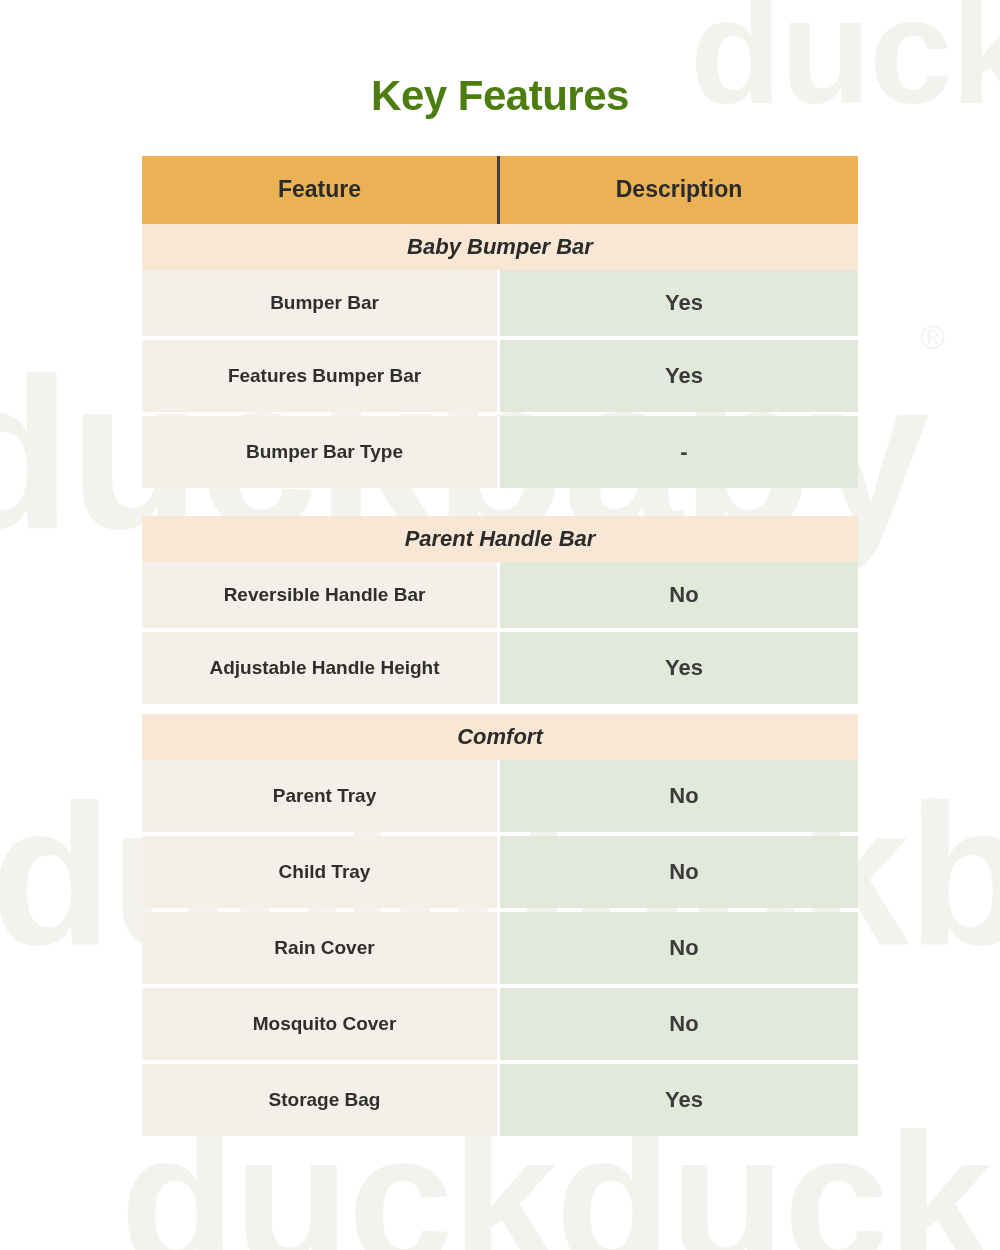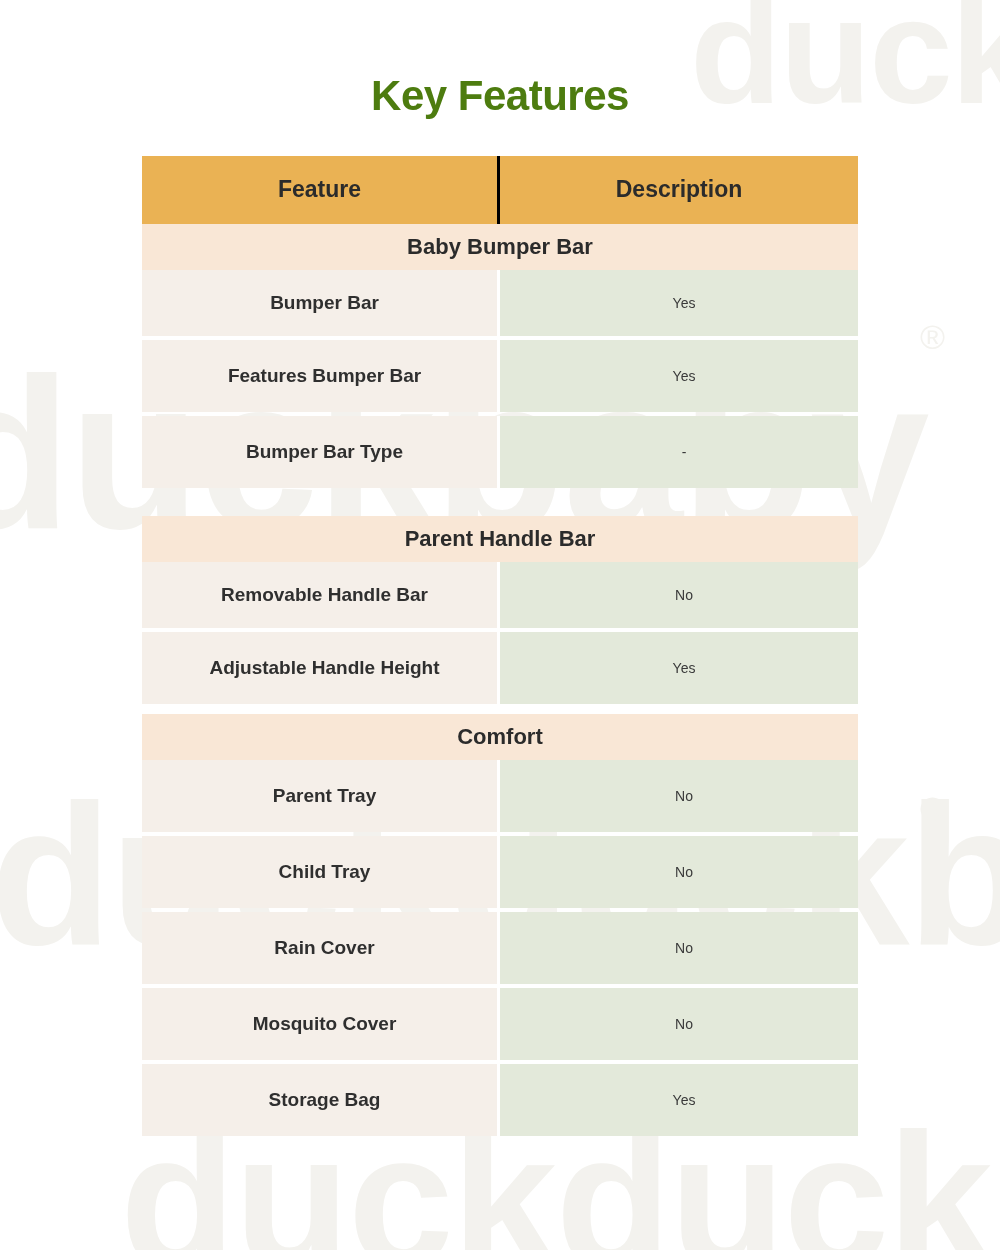--- a/index.html
+++ b/index.html
@@ -73,21 +73,21 @@
     width: 716px;
   }
 
   .head-row .cell {
     background: #eab254;
     color: #2b2b2b;
     font-weight: 700;
     font-size: 23px;
     height: 68px;
   }
-  .head-row .cell-left { border-right: 3px solid #000000; }
+  .head-row .cell-left { border-right: 3px solid #404040; }
 
   .cell {
     display: flex;
     align-items: center;
     justify-content: center;
     text-align: center;
     box-sizing: border-box;
     padding: 6px 14px;
     line-height: 1.2;
   }
@@ -95,35 +95,36 @@
   .cell-left {
     width: 358px;
     background: #f5efe9;
     font-weight: 700;
     font-size: 19px;
     color: #2f2f2f;
   }
   .cell-right {
     width: 358px;
     background: #e3e9da;
-    font-weight: 400;
-    font-size: 14px;
+    font-weight: 700;
+    font-size: 22px;
     color: #3a3a3a;
   }
 
   .section-row .cell-full {
     width: 716px;
     background: #f9e7d6;
     font-weight: 700;
     font-size: 22px;
     color: #2b2b2b;
     height: 46px;
     display: flex;
     align-items: center;
     justify-content: center;
+    font-style: italic;
   }
 
   .data-row { margin-bottom: 4px; }
   .data-row .cell { height: 66px; padding-left: 24px; }
   .data-row .cell-left { border-right: 3px solid #ffffff; }
 
   .row-tall .cell { height: 72px; }
 
   .gap { height: 24px; }
   .gap-sm { height: 6px; }
@@ -166,21 +167,21 @@
       <div class="cell cell-left">Bumper Bar Type</div>
       <div class="cell cell-right">-</div>
     </div>
 
     <div class="gap"></div>
 
     <div class="row section-row">
       <div class="cell-full">Parent Handle Bar</div>
     </div>
     <div class="row data-row">
-      <div class="cell cell-left">Removable Handle Bar</div>
+      <div class="cell cell-left">Reversible Handle Bar</div>
       <div class="cell cell-right">No</div>
     </div>
     <div class="row data-row row-tall">
       <div class="cell cell-left">Adjustable Handle Height</div>
       <div class="cell cell-right">Yes</div>
     </div>
 
     <div class="gap-sm"></div>
 
     <div class="row section-row">

